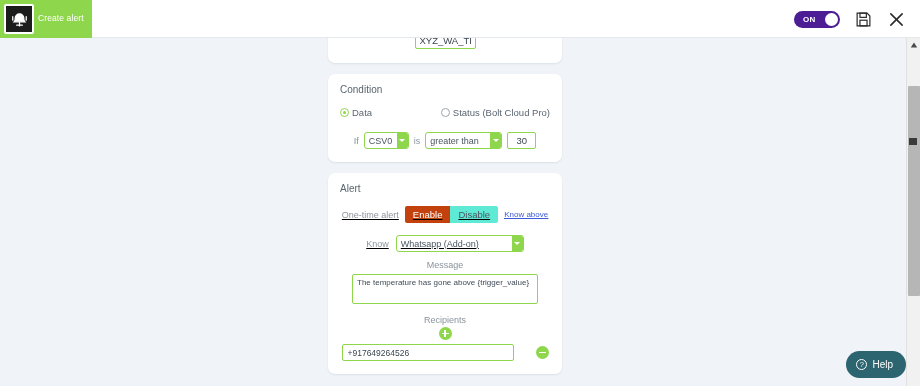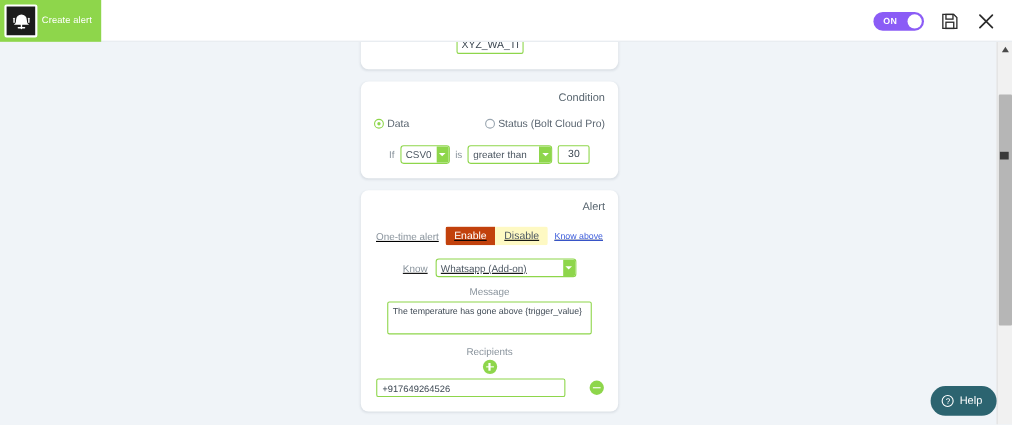--- a/index.html
+++ b/index.html
@@ -69,21 +69,21 @@
     height: 38px;
     display: flex;
     align-items: center;
     gap: 13px;
   }
 
   .toggle {
     width: 46px;
     height: 17px;
     border-radius: 9px;
-    background: #8b5cf6;
+    background: #4c1d95;
     position: relative;
     display: flex;
     align-items: center;
     cursor: pointer;
   }
   .toggle-label {
     position: absolute;
     left: 9px;
     font-size: 8px;
     font-weight: bold;
@@ -130,21 +130,21 @@
 
   .card {
     background: #ffffff;
     border-radius: 7px;
     box-shadow: 0 1px 2px rgba(40,60,80,.10);
     margin-bottom: 11px;
     padding: 10px 12px 13px;
   }
 
   .card-title {
-    text-align: right;
+    text-align: left;
     font-size: 10px;
     color: #58656f;
     margin-bottom: 12px;
   }
 
   
   #card-name {
     padding-top: 0;
     padding-bottom: 14px;
     border-top-left-radius: 0;
@@ -270,21 +270,21 @@
   .seg {
     display: flex;
     border-radius: 2px;
     overflow: hidden;
   }
   .seg-btn {
     font-size: 9.5px;
     padding: 3px 8px;
     cursor: pointer;
     color: #4a5560;
-    background: #fef9c3;
+    background: #5eead4;
   }
   .seg-btn.active {
     background: #c2410c;
     color: #ffffff;
   }
   .link {
     font-size: 8px;
     color: #3b5bdb;
     text-decoration: underline;
     cursor: pointer;

